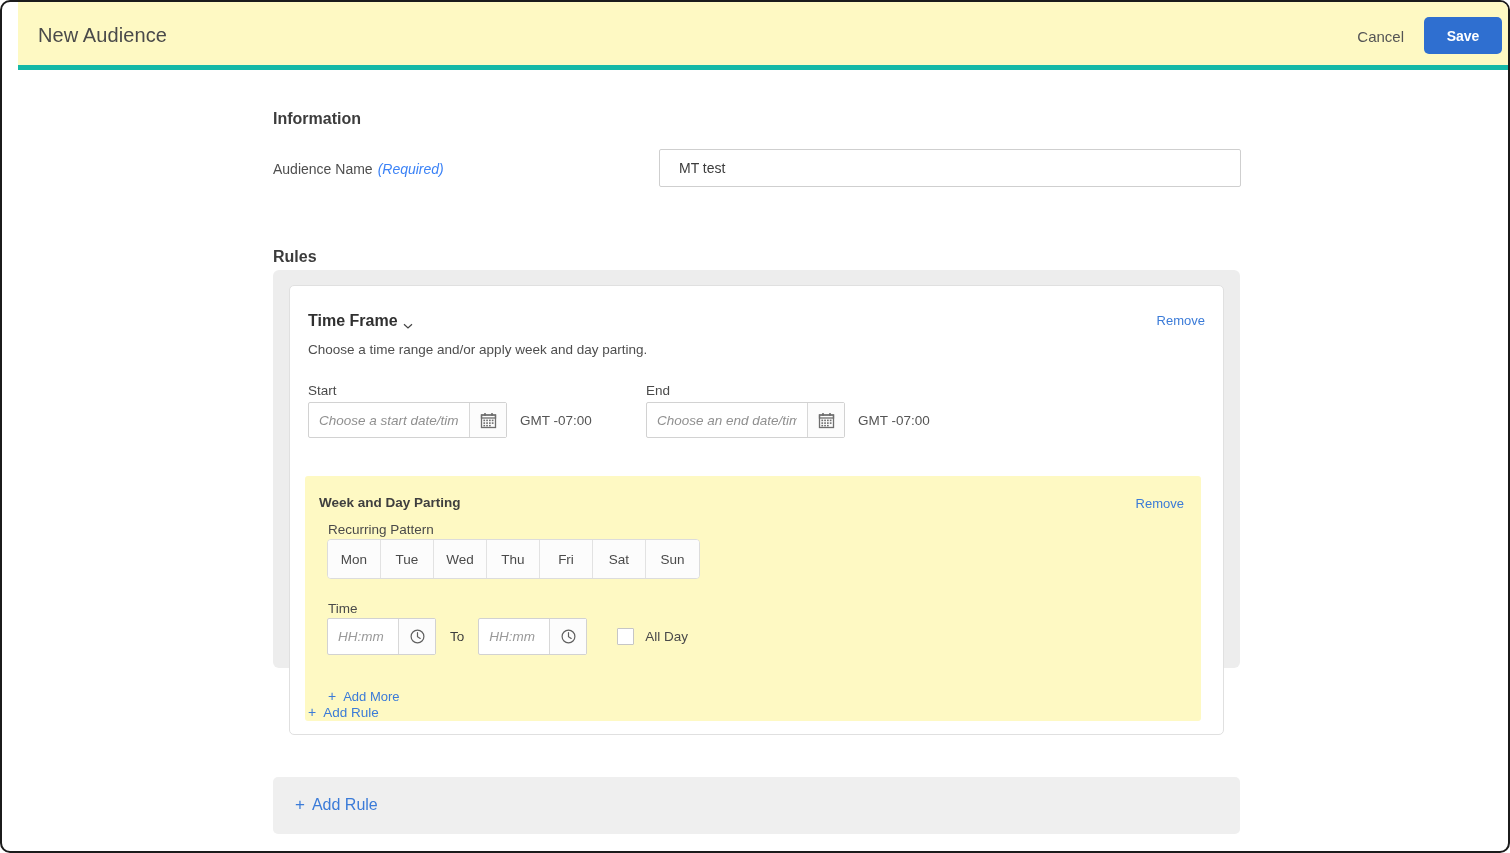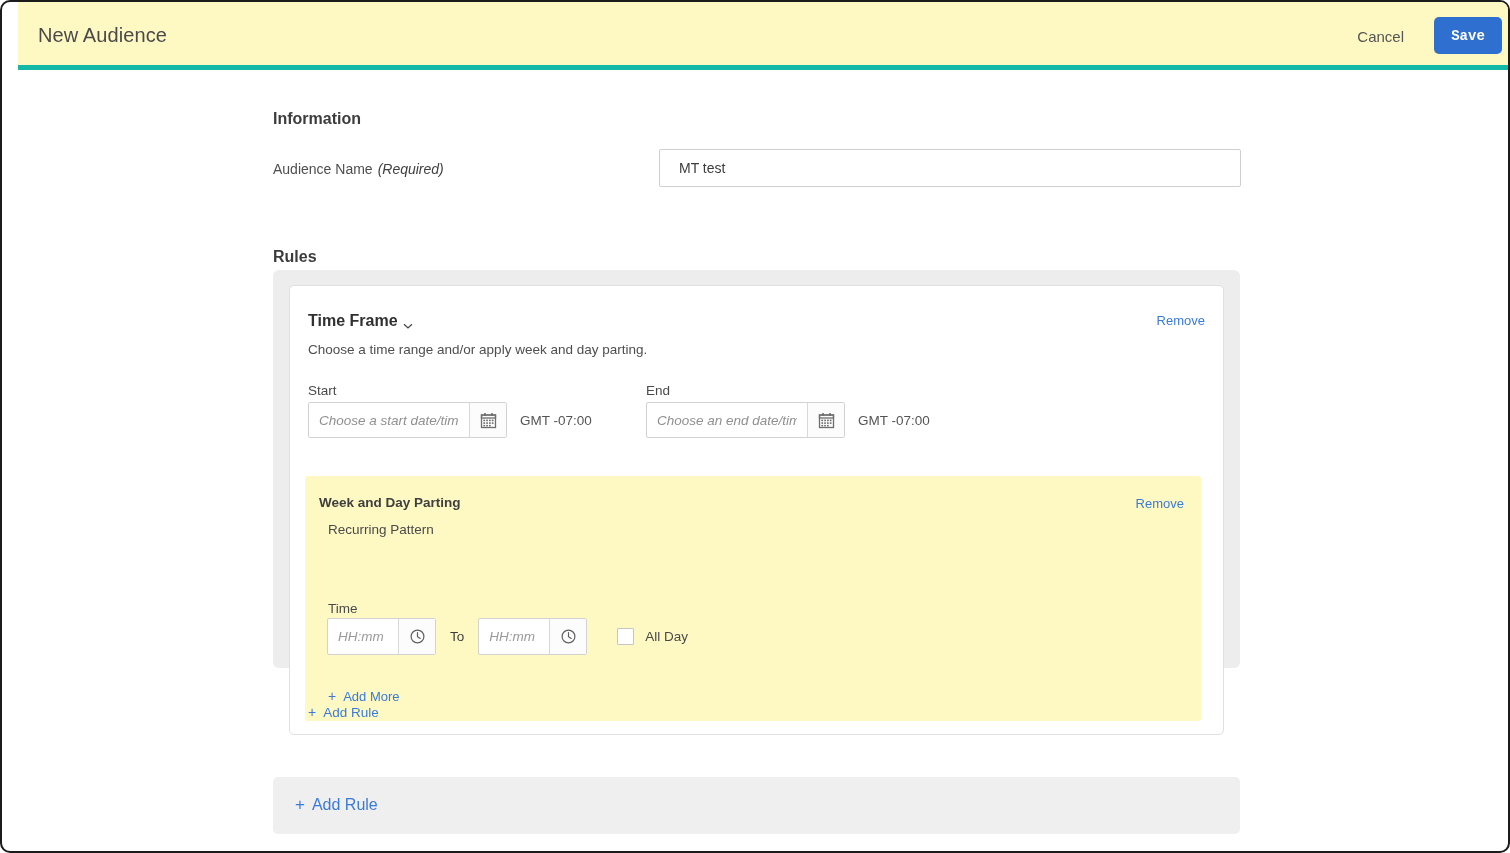--- a/index.html
+++ b/index.html
@@ -46,29 +46,29 @@
     color: #555555;
     background: none;
     border: none;
     cursor: pointer;
     font-family: inherit;
     padding: 4px 6px;
   }
   .save-btn {
     position: absolute;
     right: 22px; top: 15px;
-    width: 68px; height: 37px;
+    width: 78px; height: 37px;
     background: #2f6fd0;
     color: #ffffff;
     border: none;
     border-radius: 5px;
     font-size: 14px;
     font-weight: bold;
     cursor: pointer;
-    font-family: Liberation Mono, monospace;
+    font-family: Liberation Sans, sans-serif;
   }
 
   
   .content {
     position: absolute;
     left: 0; top: 68px;
     width: 100%;
   }
   .section-title {
     font-size: 16px;
@@ -79,21 +79,21 @@
   #rules-title       { position: absolute; left: 271px; top: 160px; margin-top: 18px; }
 
   .field-label {
     position: absolute;
     left: 271px; top: 91px;
     font-size: 14px;
     color: #4e4e4e;
   }
   .field-label .req {
     font-style: italic;
-    color: #404040;
+    color: #3b82f6;
     margin-left: 5px;
   }
   .name-input {
     position: absolute;
     left: 657px; top: 79px;
     width: 582px; height: 38px;
     border: 1px solid #cfcfcf;
     border-radius: 2px;
     background: #fff;
     font-family: inherit;
@@ -399,20 +399,29 @@
           </div>
           <span class="tz-label">GMT -07:00</span>
         </div>
 
         <div class="parting-panel">
           <div class="parting-title">Week and Day Parting</div>
           <a class="remove-link" id="remove-parting">Remove</a>
 
           <div class="sub-label" id="recurring-label">Recurring Pattern</div>
 
+          <div class="daygroup">
+            <button class="day-btn">Mon</button>
+            <button class="day-btn">Tue</button>
+            <button class="day-btn">Wed</button>
+            <button class="day-btn">Thu</button>
+            <button class="day-btn">Fri</button>
+            <button class="day-btn">Sat</button>
+            <button class="day-btn">Sun</button>
+          </div>
 
           <div class="sub-label" id="time-label">Time</div>
 
           <div class="time-row">
             <div class="time-box">
               <input class="time-input" placeholder="HH:mm" style="">
               <span class="icon-btn">
                 <svg width="17" height="17" viewBox="0 0 17 17">
                   <circle cx="8.5" cy="8.5" r="6.4" fill="none" stroke="#5f5f5f" stroke-width="1.2"></circle>
                   <path d="M8.5 4.6 V8.7 L11.2 10.4" fill="none" stroke="#5f5f5f" stroke-width="1.2" stroke-linecap="round"></path>

